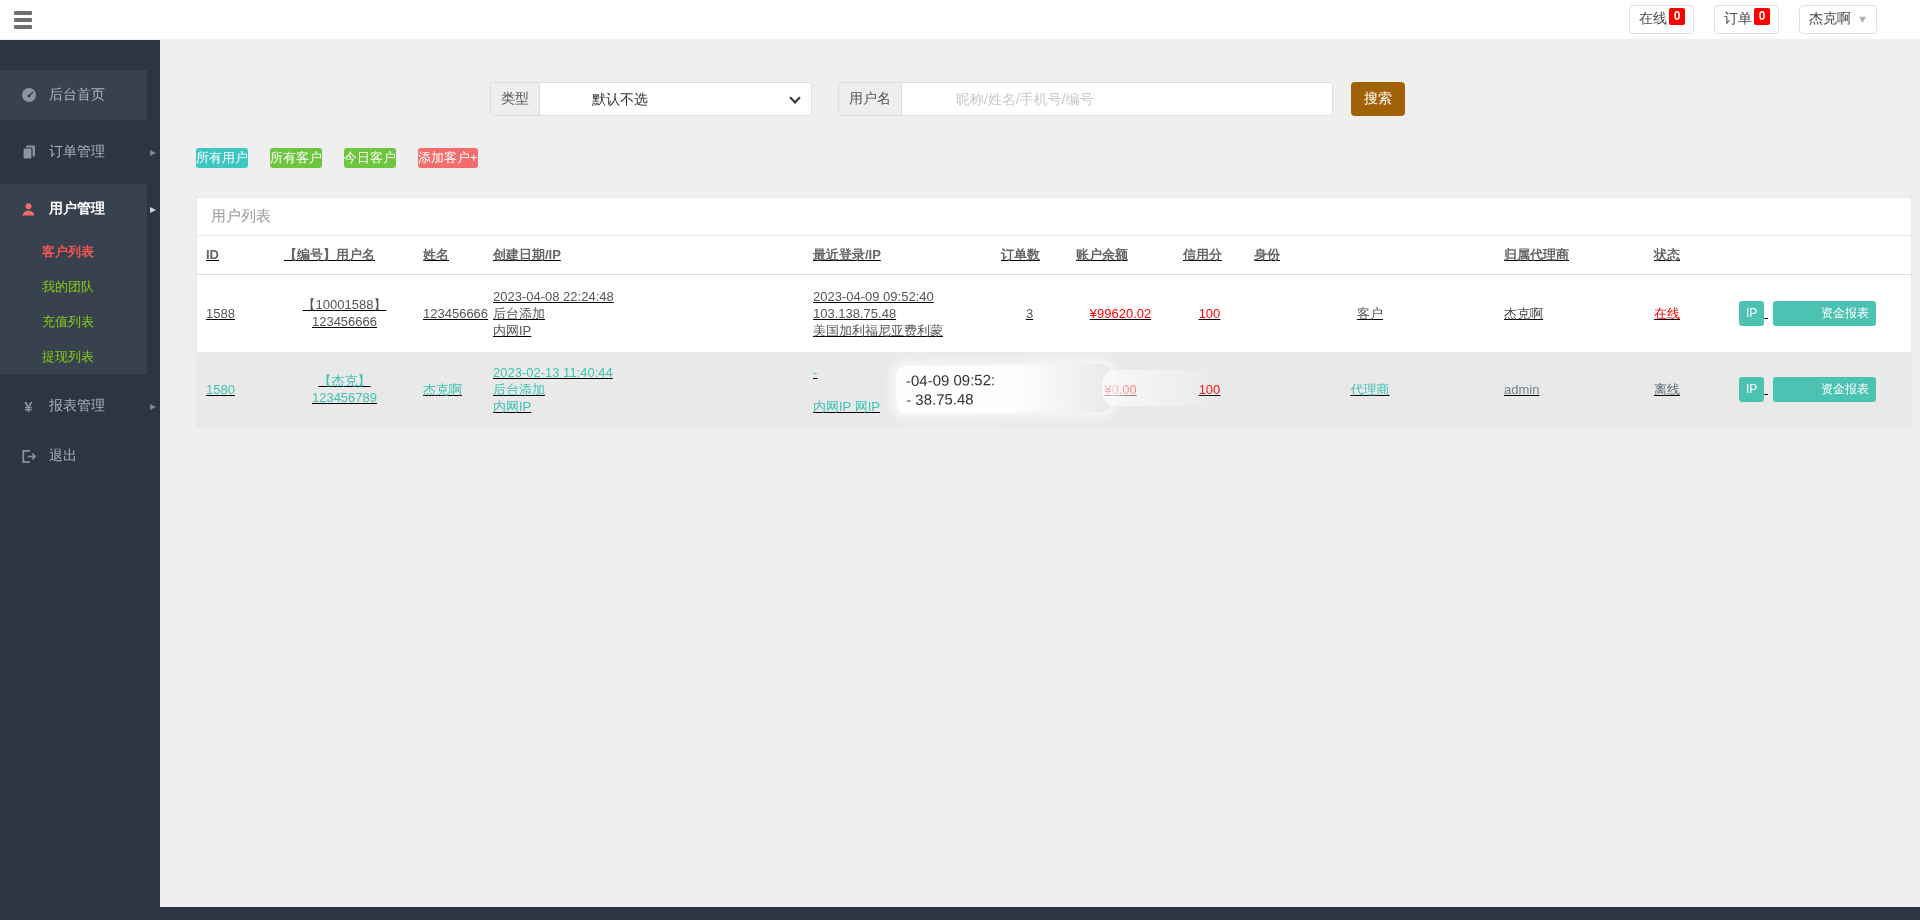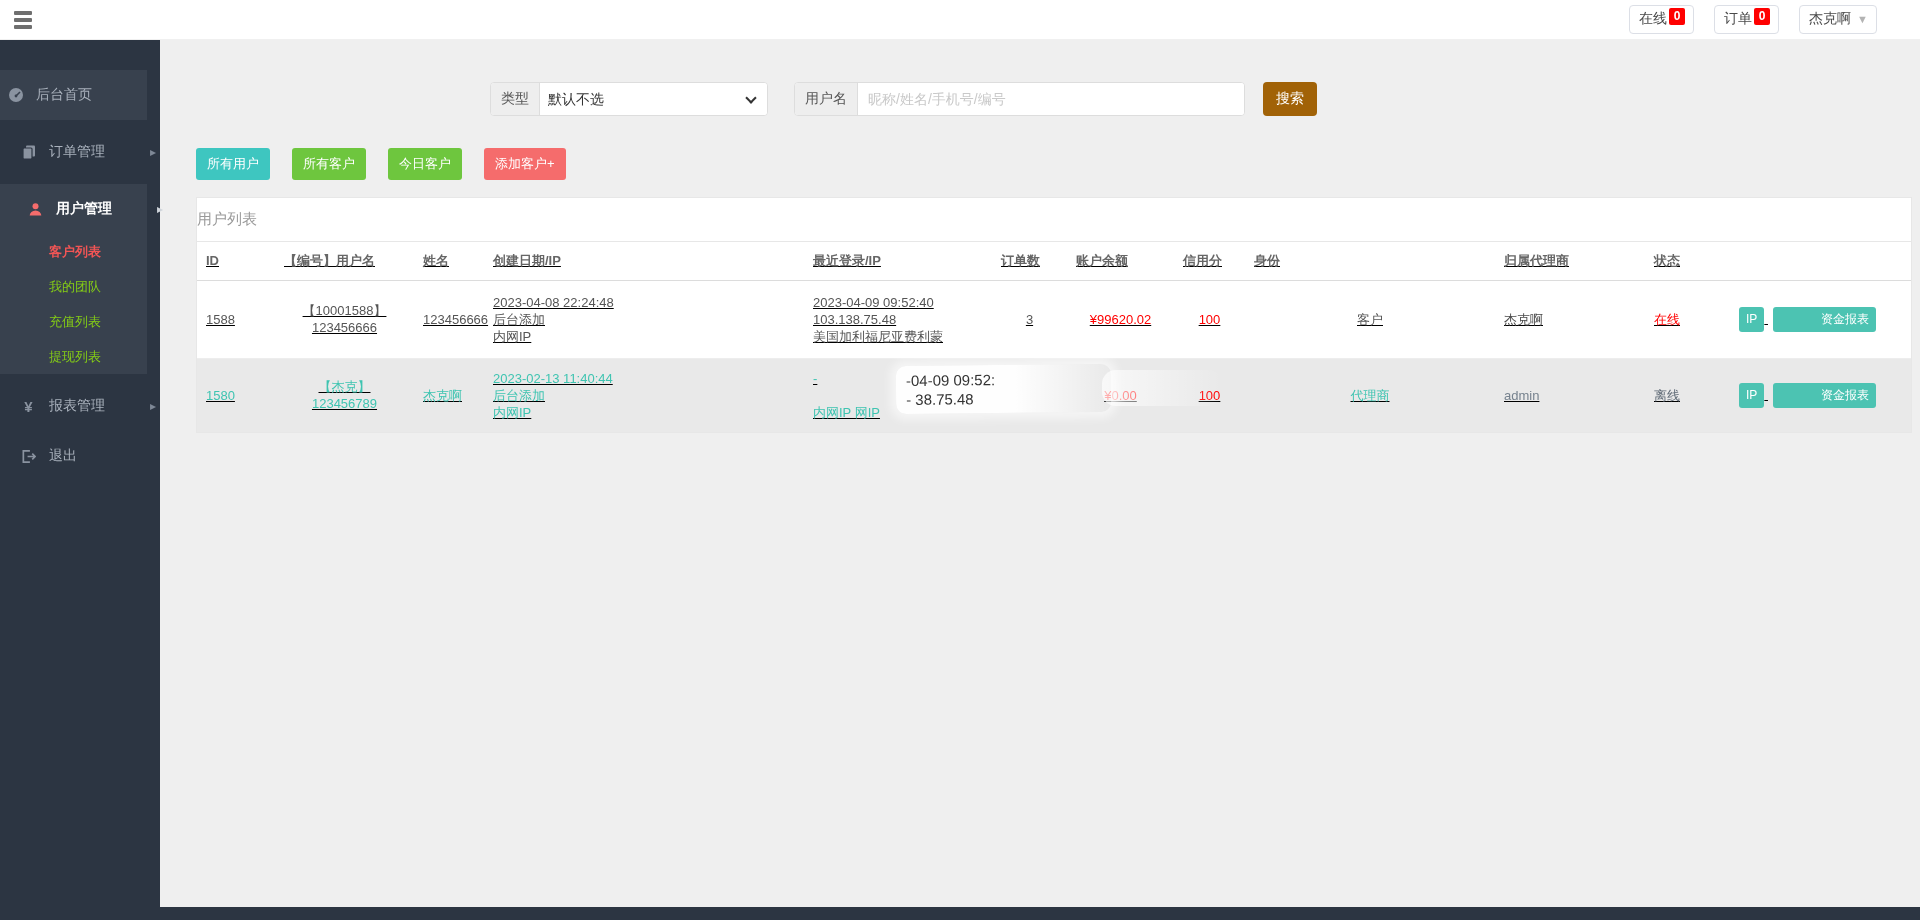--- a/index.html
+++ b/index.html
@@ -18,61 +18,61 @@
     color:#4a4a4a; display:flex; align-items:center; cursor:pointer; background:#fff; }
   .badge { background:#f00; color:#fff; font-size:12px; font-weight:bold; min-width:16px; height:17px;
     line-height:17px; text-align:center; border-radius:2px; margin:-6px 0 0 2px; padding:0 3px; }
   .tb-caret { color:#b3b3b3; font-size:11px; margin-left:6px; }
 
   
   .sidebar { position:absolute; top:40px; left:0; width:160px; bottom:0; background:#2c3542; z-index:20; }
   .side-item { height:50px; width:147px; display:flex; align-items:center; padding-left:20px;
     color:#a9b1bc; font-size:14px; position:relative; cursor:pointer; }
   .side-item .s-icon { width:17px; margin-right:12px; display:flex; justify-content:center; color:#8a93a0; }
-  .block-light { background:#38414e;padding-left:7px; }
+  .block-light { background:#38414e; }
   .side-group { width:147px; }
   .side-item.parent-active { color:#fff; font-weight:bold; }
   .side-item.parent-active .s-icon { color:#f56c6c; }
   .caret-r { position:absolute; right:-9px; top:50%; transform:translateY(-50%); font-size:12px; color:#7e8896; }
   .caret-r.bright { color:#cfd4da; }
   .sub-item { height:35px; width:147px; display:flex; align-items:center; padding-left:42px;
     font-size:13px; color:#84cc16; cursor:pointer; }
   .sub-item.active { color:#f25555; font-weight:bold; }
   .gap7 { height:7px; } .gap30 { height:30px; }
   .yen-icon { font-size:15px; font-weight:bold; }
 
   
   .main { position:absolute; top:40px; left:160px; width:1760px; bottom:0; padding:42px 8px 0 36px; }
 
   .search-row { display:flex; align-items:center; height:34px; margin-left:294px; margin-bottom:32px; }
-  .igroup { display:flex; height:34px; border:1px solid #ddd; border-radius:4px; overflow:hidden; background:#fff; }
+  .igroup { display:flex; height:34px; border:1px solid #ddd; border-radius:4px; overflow:hidden; background:#fff;gap:44px; }
   .ilabel { background:#eee; border-right:1px solid #ddd; display:flex; align-items:center;
     padding:0 10px; font-size:14px; color:#555; white-space:nowrap; }
   .type-select { position:relative; width:227px; }
   .type-select select { width:100%; height:32px; border:0; outline:0; background:#fff; font-size:14px;
     color:#333; padding:0 8px; appearance:none; -webkit-appearance:none;
     font-family:"Liberation Sans","DejaVu Sans",sans-serif; }
   .chev { position:absolute; right:12px; top:11px; width:8px; height:8px; border-right:2px solid #333;
     border-bottom:2px solid #333; transform:rotate(45deg); pointer-events:none; }
   .name-input { width:386px; height:32px; border:0; outline:0; padding:12px 10px; font-size:14px; color:#333;
     font-family:"Liberation Sans","DejaVu Sans",sans-serif; }
   .name-input::placeholder { color:#c9c9c9; }
   .btn { border:0; border-radius:4px; color:#fff; font-size:14px; height:34px; padding:0 13px;
     cursor:pointer; font-family:"Liberation Sans","DejaVu Sans",sans-serif; }
   .btn-search { background:#a16207; margin-left:18px; }
 
   .actions-row { display:flex; gap:22px; height:32px; margin-bottom:17px; }
-  .btn-act { height:32px; font-size:13px; padding:0 11px; border-radius:3px; }
+  .btn-act { height:20px; font-size:13px; padding:0 0; border-radius:3px; }
   .bg-cyan { background:#3ec6c0; }
   .bg-green { background:#6ec63e; }
   .bg-red { background:#f56c6c; }
 
   
   .panel { background:#fff; border:1px solid #e7e7e7; position:relative; }
-  .panel-head { height:44px; display:flex; align-items:center; font-size:15px;
+  .panel-head { height:38px; display:flex; align-items:center; padding-left:14px; font-size:15px;
     color:#999; border-bottom:1px solid #e7e7e7; }
   table.grid { width:100%; border-collapse:collapse; table-layout:fixed;text-decoration:underline; }
   table.grid th { height:38px; text-align:left; font-size:13px; color:#666; padding:0 9px;
     border-bottom:1px solid #dcdcdc; font-weight:bold; }
   table.grid td { font-size:13px; padding:8px 9px; line-height:17px; vertical-align:middle; }
   tr.row-1 { background:#fff; color:#555; height:78px; border-bottom:1px solid #ededed; }
   tr.row-2 { background:#e9e9e9; color:#3fc4b1; height:74px; }
   .ta-c { text-align:center; }
   .red { color:#f00; }
   .teal { color:#3fc4b1; }

